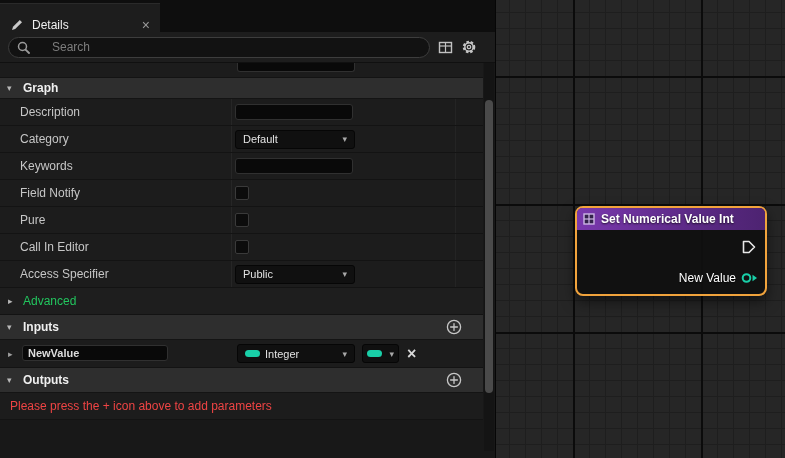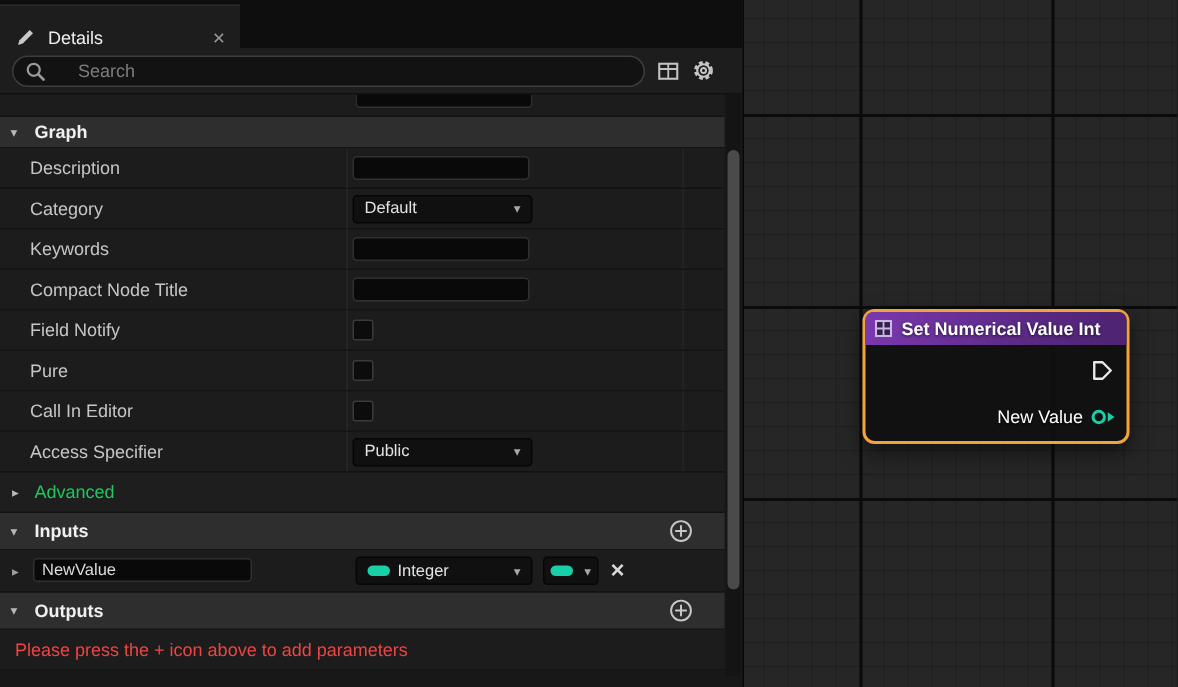--- a/index.html
+++ b/index.html
@@ -39,21 +39,21 @@
   .prop-row::before { content:""; position:absolute; left:231px; top:0; bottom:0; width:1px; background:#262626; }
   .prop-row::after  { content:""; position:absolute; left:455px; top:0; bottom:0; width:1px; background:#242424; }
   .prop-label { width:215px; color:#c6c6c6; font-size:12px; }
 
   .partial-row { height:15px; background:#1c1c1c; border-bottom:1px solid #131313; position:relative; }
   .partial-input { position:absolute; left:237px; top:0; width:118px; height:9px; background:#090909;
     border:1px solid #303030; border-top:none; border-radius:0 0 3px 3px; }
 
   .text-input {
     width:118px; height:16px; background:#090909; border:1px solid #303030; border-radius:3px;
-    color:#dddddd; font-size:11px; padding:0 5px; font-family:"Liberation Sans", sans-serif; outline:none;
+    color:#dddddd; font-size:11px; padding:0 5px; font-family:"Liberation Sans", sans-serif; outline:none;font-weight:bold;
   }
   .combo {
     width:120px; height:19px; background:#101010; border:1px solid #060606; border-radius:3px;
     display:flex; align-items:center; justify-content:space-between; padding:0 7px; cursor:pointer;
   }
   .combo-value { color:#e2e2e2; font-size:11px; }
   .chev { color:#a8a8a8; font-size:9px; }
   .checkbox { width:14px; height:14px; background:#0c0c0c; border:1px solid #3a3a3a; border-radius:2px; cursor:pointer; }
 
   .section-header { height:21px; background:#2e2e2e; border-bottom:1px solid #141414; display:flex; align-items:center; padding:0 7px; gap:7px; cursor:pointer; }
@@ -88,21 +88,21 @@
       linear-gradient(90deg, #0b0b0b 2px, transparent 2px),
       linear-gradient(#0b0b0b 2px, transparent 2px),
       linear-gradient(90deg, #1e1e1e 1px, transparent 1px),
       linear-gradient(#1e1e1e 1px, transparent 1px);
     background-size: 128px 128px, 128px 128px, 16px 16px, 16px 16px;
     background-position: 77px 0, 0 76px, 13px 0, 0 12px;
     border-left:1px solid #060606;
   }
 
   .bp-node {
-    position:absolute; left:79px; top:206px; width:178px; height:90px;
+    position:absolute; left:79px; top:206px; width:192px; height:90px;
     border:2px solid var(--selection-orange, #f1a33c); border-radius:8px;
     background:rgba(16,16,16,0.93);
     box-shadow:0 6px 14px rgba(0,0,0,0.5);
     cursor:pointer;
   }
   .node-header {
     height:22px; border-radius:5px 5px 0 0;
     background:linear-gradient(90deg, var(--node-header-purple, #7a38ae) 0%, #5c2a86 60%, #4d2371 100%);
     display:flex; align-items:center; gap:6px; padding:0 6px;
   }
@@ -177,24 +177,20 @@
         <span class="combo-value">Default</span>
         <span class="chev">▾</span>
       </div>
     </div>
 
     <div class="prop-row">
       <span class="prop-label">Keywords</span>
       <input class="text-input" style="">
     </div>
 
-    <div class="prop-row">
-      <span class="prop-label">Compact Node Title</span>
-      <input class="text-input" style="">
-    </div>
 
     <div class="prop-row">
       <span class="prop-label">Field Notify</span>
       <span class="checkbox"></span>
     </div>
 
     <div class="prop-row">
       <span class="prop-label">Pure</span>
       <span class="checkbox"></span>
     </div>

